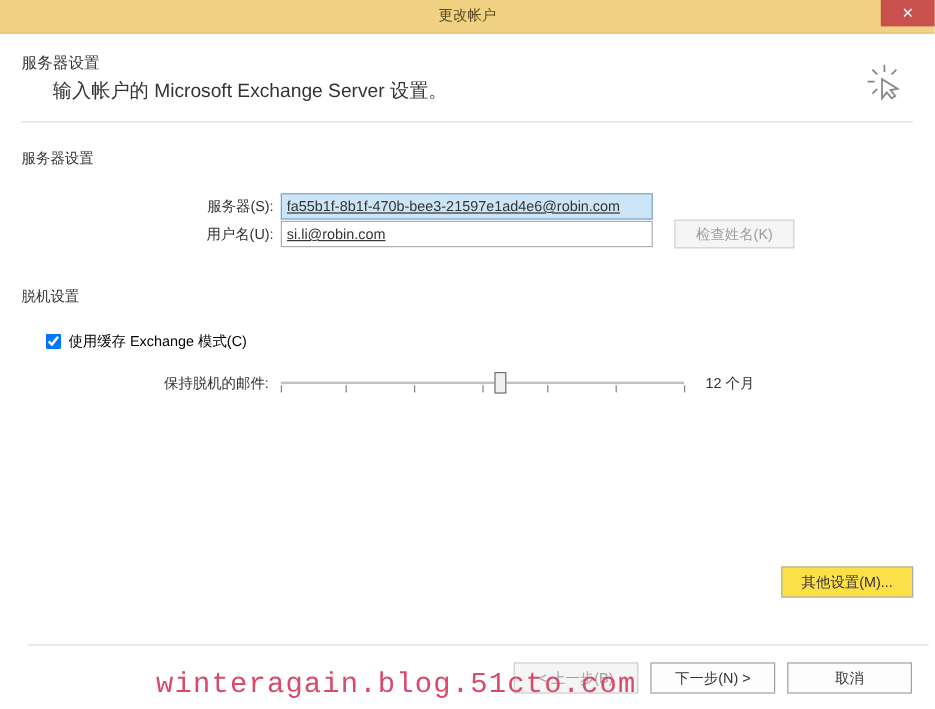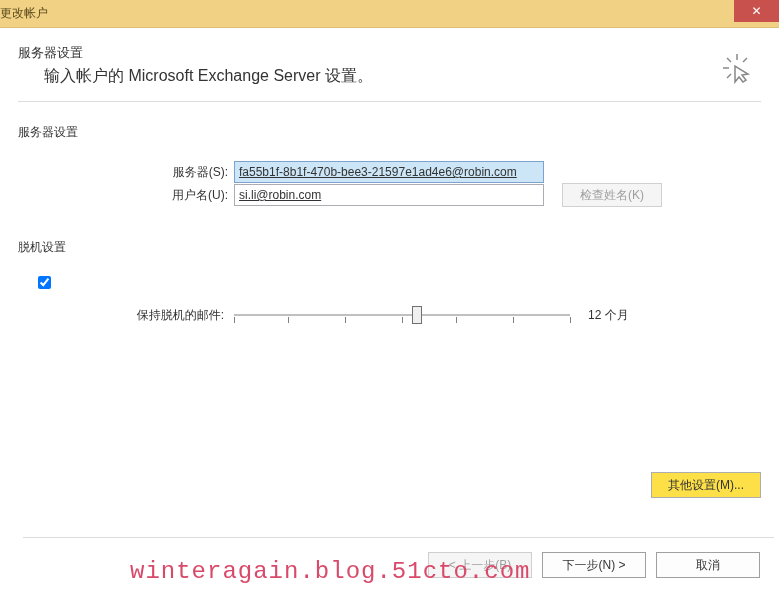--- a/index.html
+++ b/index.html
@@ -11,21 +11,21 @@
     height: 591px;
     overflow: hidden;
   }
   .titlebar {
     height: 28px;
     background: #f1d183;
     border-bottom: 1px solid #e0c070;
     position: relative;
     display: flex;
     align-items: center;
-    justify-content: flex-start;
+    justify-content: center;
   }
   .titlebar-text { color: #5a4a20; font-size: 12px; }
   .close-btn {
     position: absolute;
     right: 0; top: 0;
     width: 45px; height: 22px;
     background: #c8504d;
     color: #fff;
     display: flex;
     align-items: center;
@@ -210,20 +210,21 @@
   <div class="form-row">
     <div class="form-label">用户名(U):</div>
     <input type="text" class="text-input" value="si.li@robin.com" style="">
     <button class="btn btn-check" disabled="">检查姓名(K)</button>
   </div>
 
   <div class="section-label" style="margin-top:32px;">脱机设置</div>
 
   <div class="checkbox-row">
     <input type="checkbox" checked="" style="">
+    <span>使用缓存 Exchange 模式(C)</span>
   </div>
 
   <div class="slider-row">
     <div class="slider-label">保持脱机的邮件:</div>
     <div class="slider-track">
       <div class="slider-line"></div>
       <div class="slider-tick" style="left:0%"></div>
       <div class="slider-tick" style="left:16%"></div>
       <div class="slider-tick" style="left:33%"></div>
       <div class="slider-tick" style="left:50%"></div>

